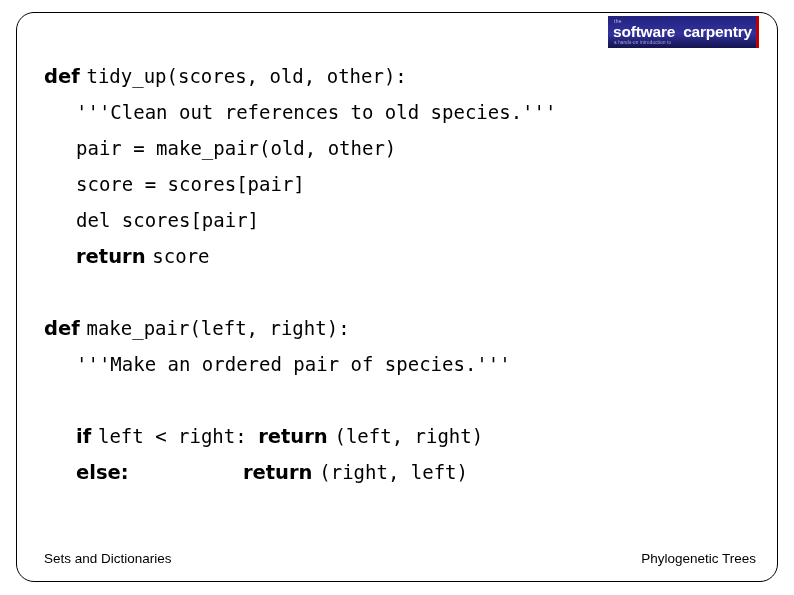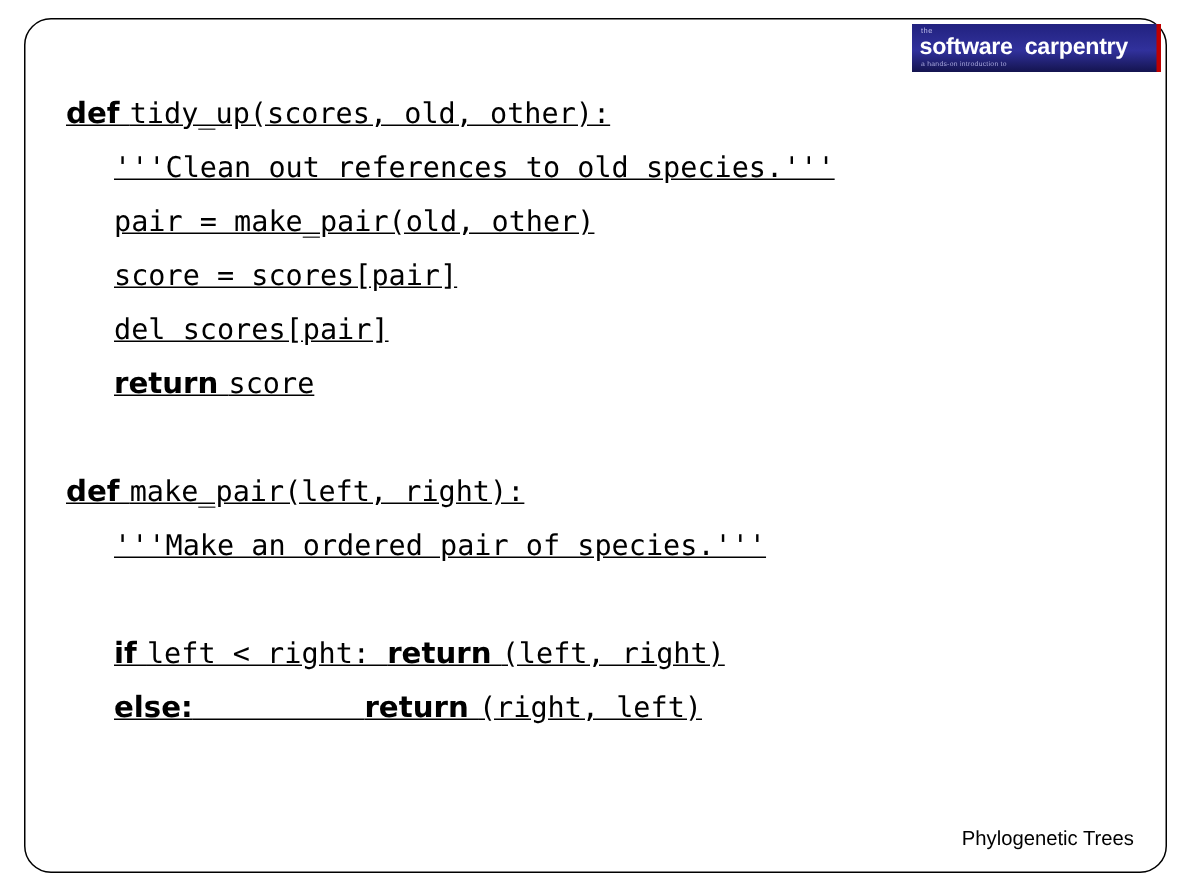--- a/index.html
+++ b/index.html
@@ -30,21 +30,21 @@
     border: 1px solid #000000;
     border-radius: 18px;
     box-sizing: border-box;
     pointer-events: none;
   }
   
   .logo {
     position: absolute;
     left: 608px;
     top: 16px;
-    width: 166px;
+    width: 151px;
     height: 32px;
     background: #2b2b8f;
     overflow: hidden;
   }
   .logo-inner {
     position: absolute;
     left: 0; top: 0; right: 0; bottom: 0;
     background: linear-gradient(180deg, #22227f 0%, #31319c 55%, #14144f 100%);
   }
   .logo-tiny {
@@ -89,21 +89,20 @@
   .code {
     position: absolute;
     left: 44px;
     top: 58px;
     width: 700px;
     font-family: "DejaVu Sans Mono", "Liberation Mono", monospace;
     font-size: 19px;
     line-height: 36px;
     color: #000000;
     white-space: pre;
-    text-decoration: underline;
   }
   .code .line { height: 36px; }
   .code .blank { height: 36px; }
   .kw { font-family: "DejaVu Sans", "Liberation Sans", sans-serif; font-weight: bold; font-size: 19.5px; }
   .ind1 { padding-left: 32px; }
   
   .footer-left {
     position: absolute;
     left: 44px;
     top: 551px;
@@ -131,15 +130,16 @@
   <div class="logo">
     <div class="logo-inner"></div>
     <div class="logo-tiny">the</div>
     <div class="logo-main"><span>software</span><span class="w2">carpentry</span></div>
     <div class="logo-sub">a hands-on introduction to</div>
     <div class="logo-bar"></div>
   </div>
 
   <div class="code" id="code-block"><div class="line"><span class="kw">def </span><span>tidy_up(scores, old, other):</span></div><div class="line ind1"><span>'''Clean out references to old species.'''</span></div><div class="line ind1"><span>pair = make_pair(old, other)</span></div><div class="line ind1"><span>score = scores[pair]</span></div><div class="line ind1"><span>del scores[pair]</span></div><div class="line ind1"><span class="kw">return </span><span>score</span></div><div class="line blank"><span></span></div><div class="line"><span class="kw">def </span><span>make_pair(left, right):</span></div><div class="line ind1"><span>'''Make an ordered pair of species.'''</span></div><div class="line blank"><span></span></div><div class="line ind1"><span class="kw">if </span><span>left &lt; right: </span><span class="kw">return </span><span>(left, right)</span></div><div class="line ind1"><span class="kw">else:</span><span>          </span><span class="kw">return </span><span>(right, left)</span></div></div>
 
+  <div class="footer-left">Sets and Dictionaries</div>
   <div class="footer-right">Phylogenetic Trees</div>
 
 </div>
 
 </body></html>

